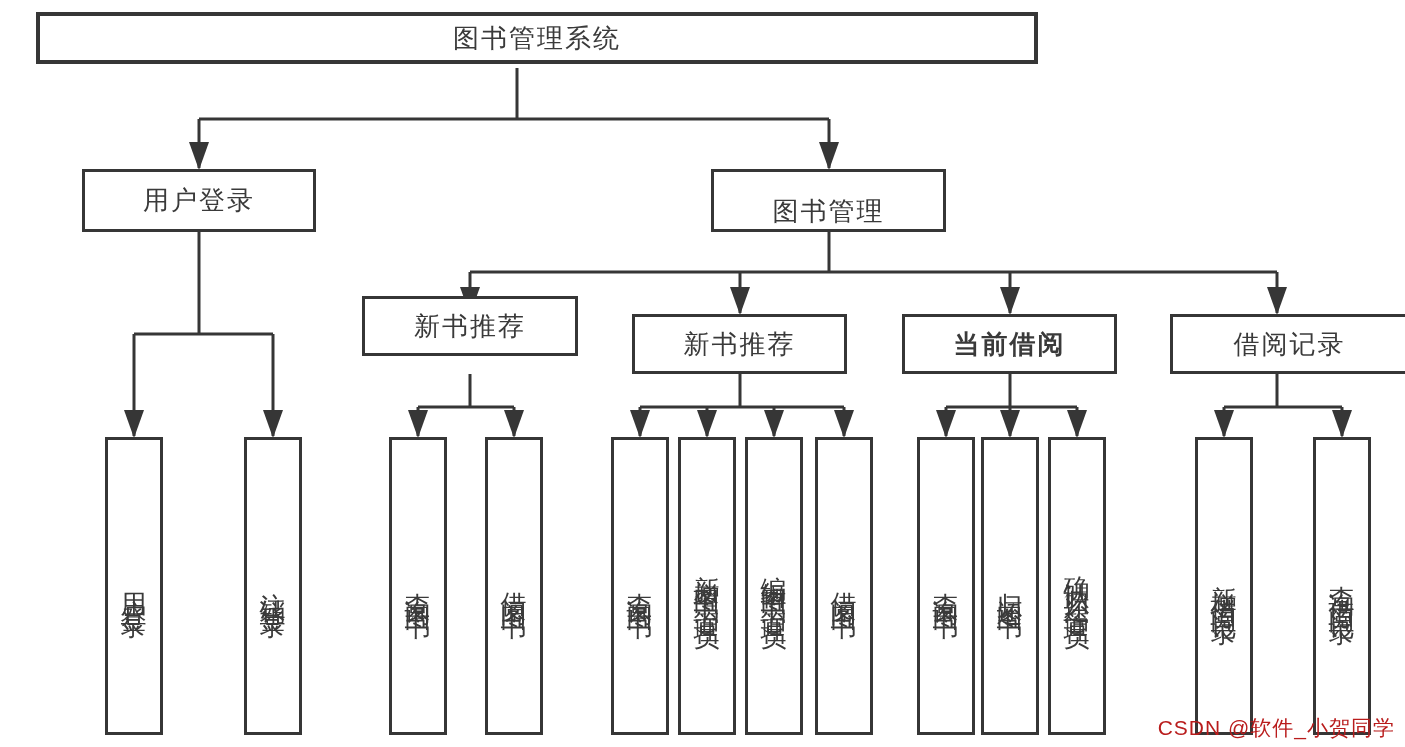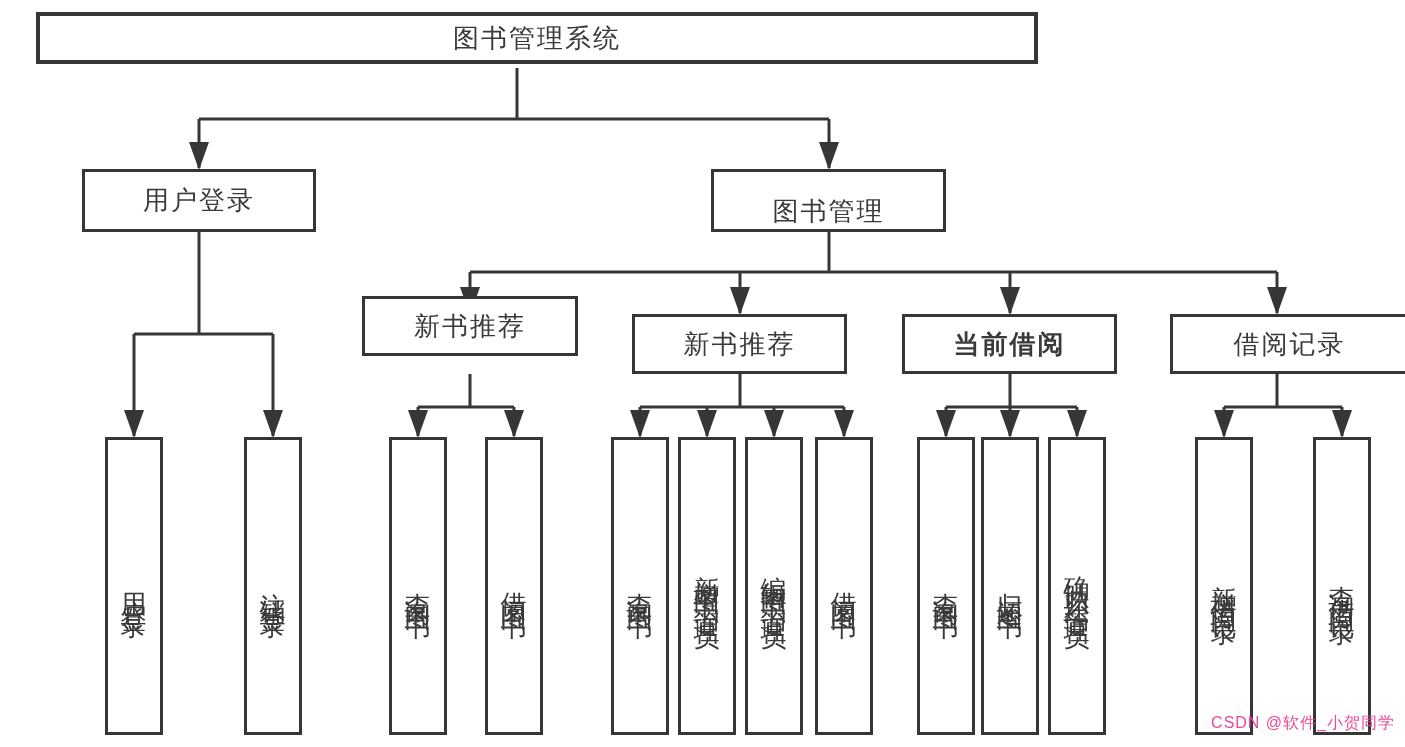--- a/index.html
+++ b/index.html
@@ -40,23 +40,23 @@
     writing-mode: vertical-rl;
     text-orientation: mixed;
     letter-spacing: 7px;
     font-size: 26px;
     color: #3a3a3a;
     line-height: 1.0;
   }
   .watermark {
     position: absolute;
     right: 10px;
-    bottom: 13px;
-    font-size: 16px;
-    color: #ec4899;
+    bottom: 5px;
+    font-size: 21px;
+    color: #b91c1c;
     letter-spacing: 1px;
     z-index: 5;
     white-space: nowrap;
   }
 </style>
 </head>
 <body>
 
 <div id="stage">
 

